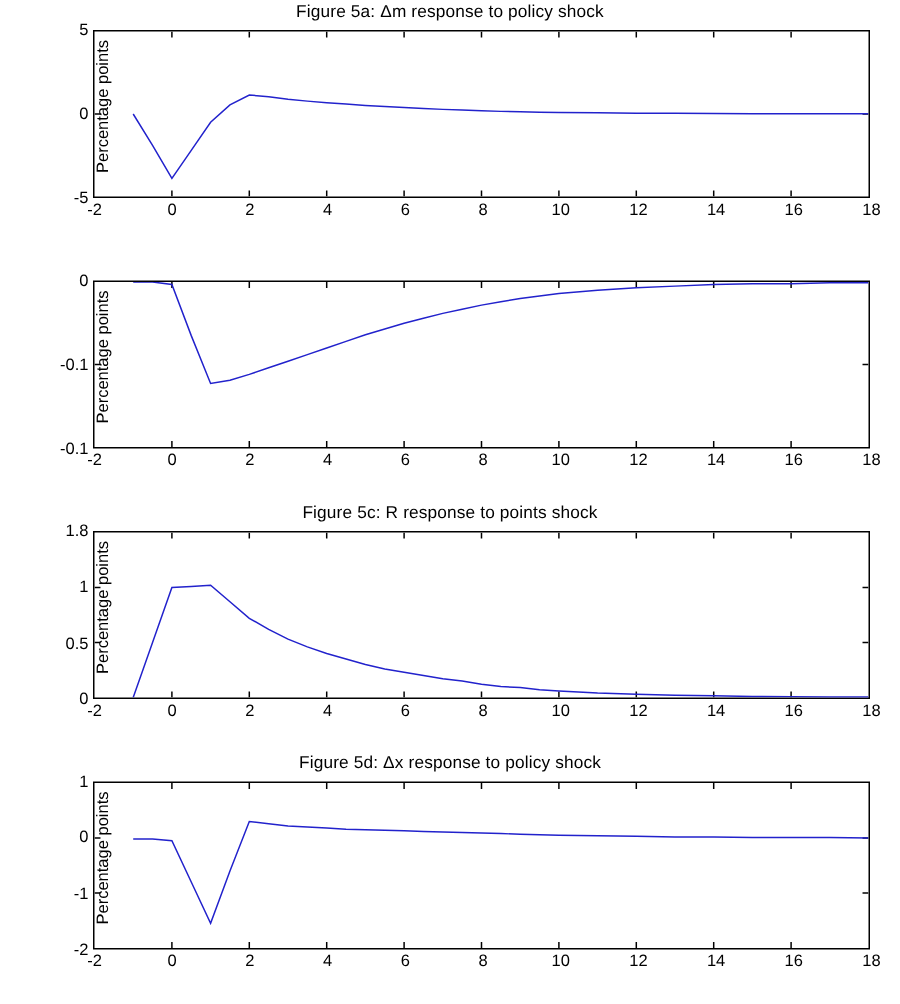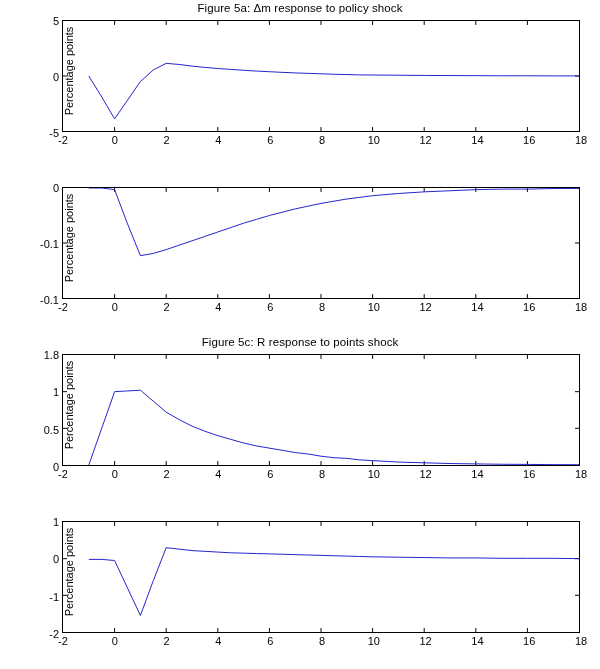--- a/index.html
+++ b/index.html
@@ -220,20 +220,21 @@
         <div class="xtick" style="left: 259px;">8</div>
         <div class="xtick" style="left: 310.8px;">10</div>
         <div class="xtick" style="left: 362.6px;">12</div>
         <div class="xtick" style="left: 414.4px;">14</div>
         <div class="xtick" style="left: 466.2px;">16</div>
         <div class="xtick" style="left: 518px;">18</div>
       </div>
   </div>
 
   <div class="panel">
+    <div class="panel-title">Figure 5d: Δx response to policy shock</div>
     <div class="axes">
       <div class="ylabel">Percentage points</div>
       <svg class="plot-svg" viewBox="0 0 518 112" preserveAspectRatio="none">
           <line x1="51.800000000000004" x2="51.800000000000004" y1="112" y2="108" stroke="#000" stroke-width="1"></line>
           <line x1="51.800000000000004" x2="51.800000000000004" y1="0" y2="4" stroke="#000" stroke-width="1"></line>
           <line x1="103.60000000000001" x2="103.60000000000001" y1="112" y2="108" stroke="#000" stroke-width="1"></line>
           <line x1="103.60000000000001" x2="103.60000000000001" y1="0" y2="4" stroke="#000" stroke-width="1"></line>
           <line x1="155.4" x2="155.4" y1="112" y2="108" stroke="#000" stroke-width="1"></line>
           <line x1="155.4" x2="155.4" y1="0" y2="4" stroke="#000" stroke-width="1"></line>
           <line x1="207.20000000000002" x2="207.20000000000002" y1="112" y2="108" stroke="#000" stroke-width="1"></line>

